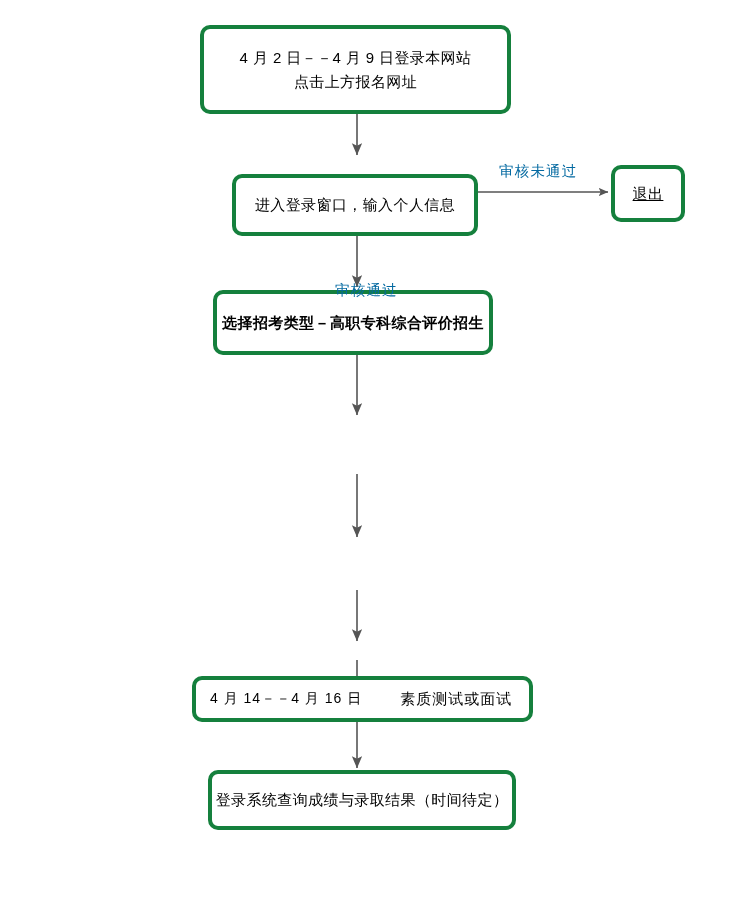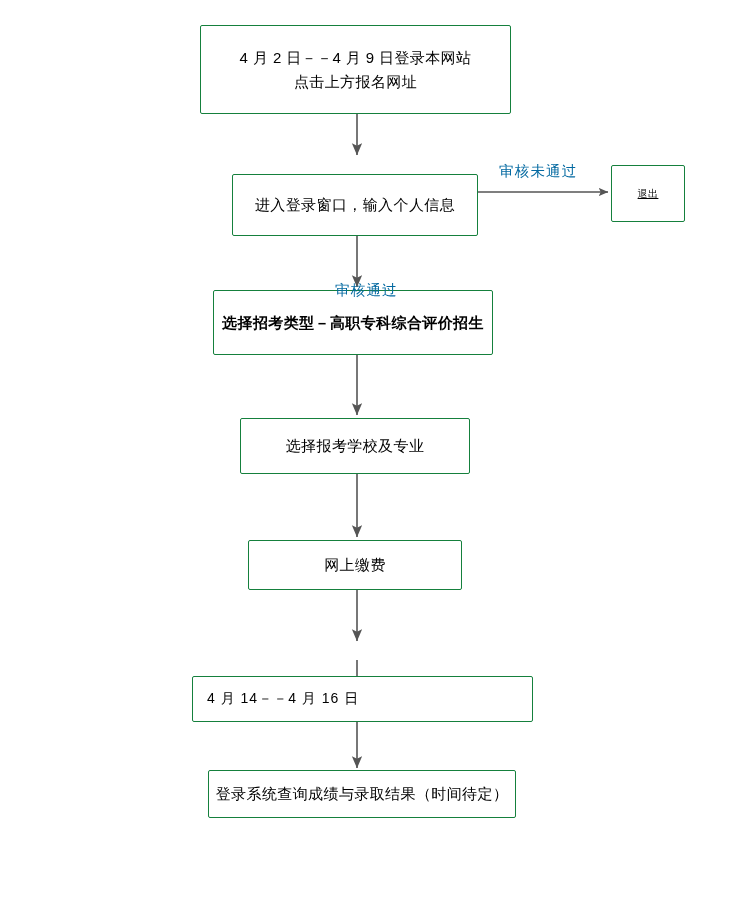--- a/index.html
+++ b/index.html
@@ -13,22 +13,22 @@
   #canvas {
     position: relative;
     width: 737px;
     height: 901px;
     background: #ffffff;
     overflow: hidden;
   }
   .node {
     position: absolute;
     box-sizing: border-box;
-    border: 1px solid #15803d;
-    border-radius: 2px;
+    border: 4px solid #15803d;
+    border-radius: 10px;
     background: #ffffff;
     display: flex;
     align-items: center;
     justify-content: center;
     text-align: center;
     color: #000000;
     font-size: 15px;
     line-height: 1.55;
     letter-spacing: 0.4px;
     z-index: 3;
@@ -53,21 +53,21 @@
   .arrow-svg {
     position: absolute;
     left: 0;
     top: 0;
     width: 737px;
     height: 901px;
     z-index: 1;
     pointer-events: none;
   }
   .node.exit-node {
-    font-size: 10px;
+    font-size: 15px;
     text-decoration: underline;
   }
   .node.split-row {
     justify-content: flex-start;
     text-align: right;
   }
   .node.split-row .seg-a {
     padding-left: 14px;
     font-size: 14px;
     letter-spacing: 1px;
@@ -128,29 +128,24 @@
   </div>
 
   <div class="edge-label" style="left:335px; top:253px;margin-top:28px;">
     <span>审核通过</span>
   </div>
 
   <div class="node" style="left:213px; top:290px; width:280px; height:65px;font-weight:bold;">
     <span class="txt">选择招考类型－高职专科综合评价招生</span>
   </div>
 
-  <div class="node" style="left:240px; top:418px; width:230px; height:56px;">
-    <span class="txt">选择报考学校及专业</span>
-  </div>
 
-  <div class="node" style="left:248px; top:540px; width:214px; height:50px;">
-    <span class="txt">网上缴费</span>
-  </div>
 
   <div class="node split-row" style="left:192px; top:676px; width:341px; height:46px;">
     <span class="seg-a">4 月 14－－4 月 16 日</span>
+    <span class="seg-b">素质测试或面试</span>
   </div>
 
-  <div class="node" style="left:208px; top:770px; width:308px; height:48px;">
+  <div class="node" style="left:208px; top:770px; width:308px; height:60px;">
     <span class="txt">登录系统查询成绩与录取结果（时间待定）</span>
   </div>
 
 </div>
 
 </body></html>

